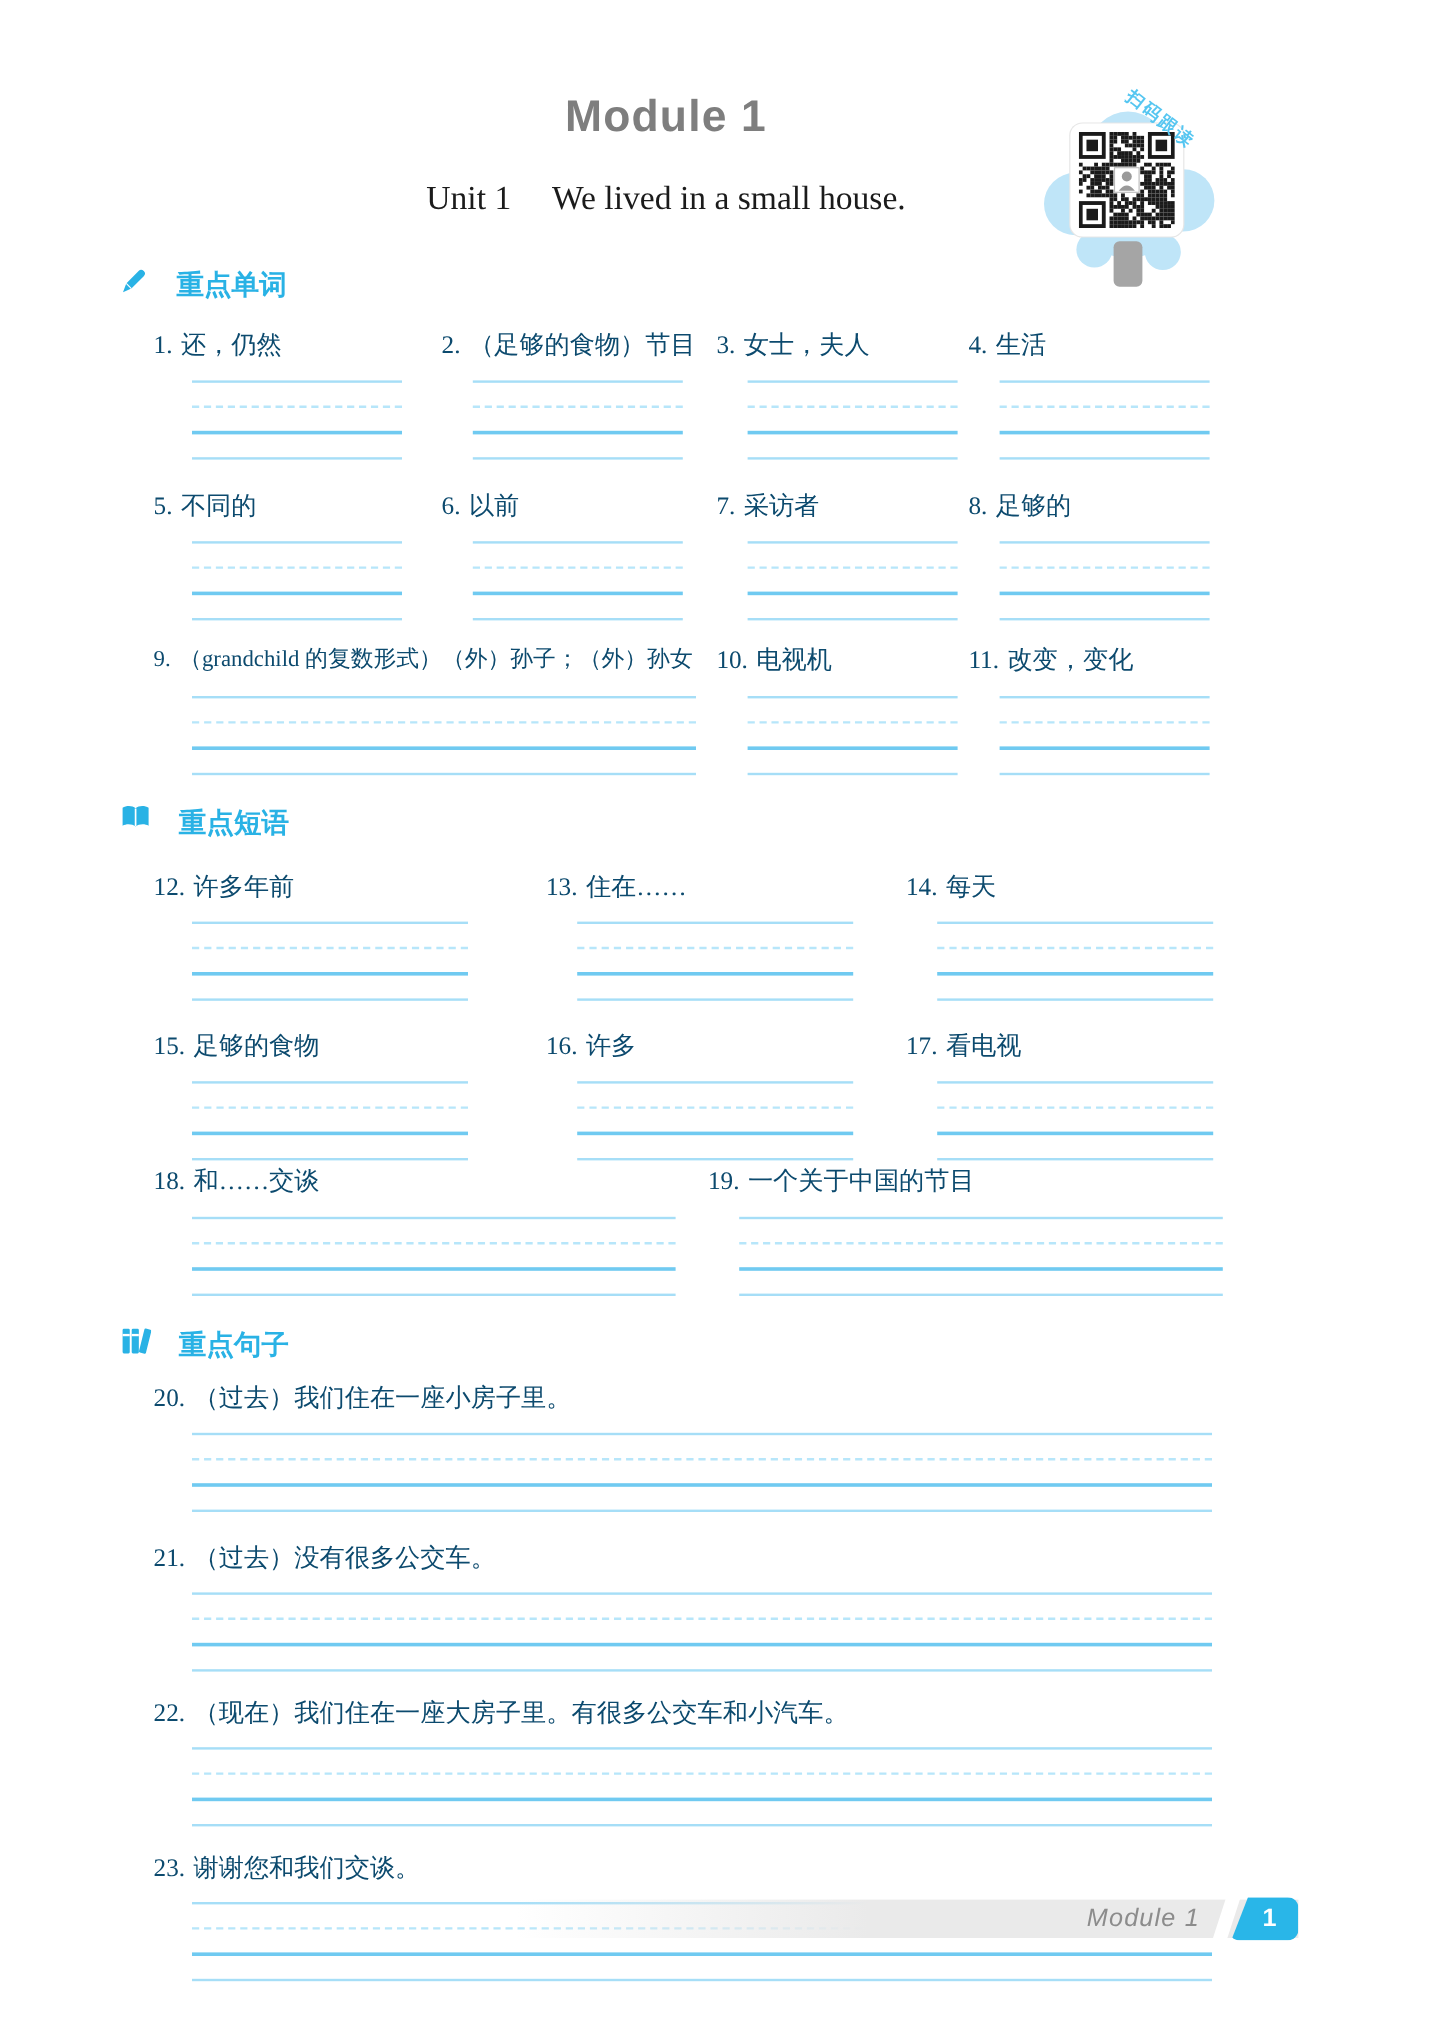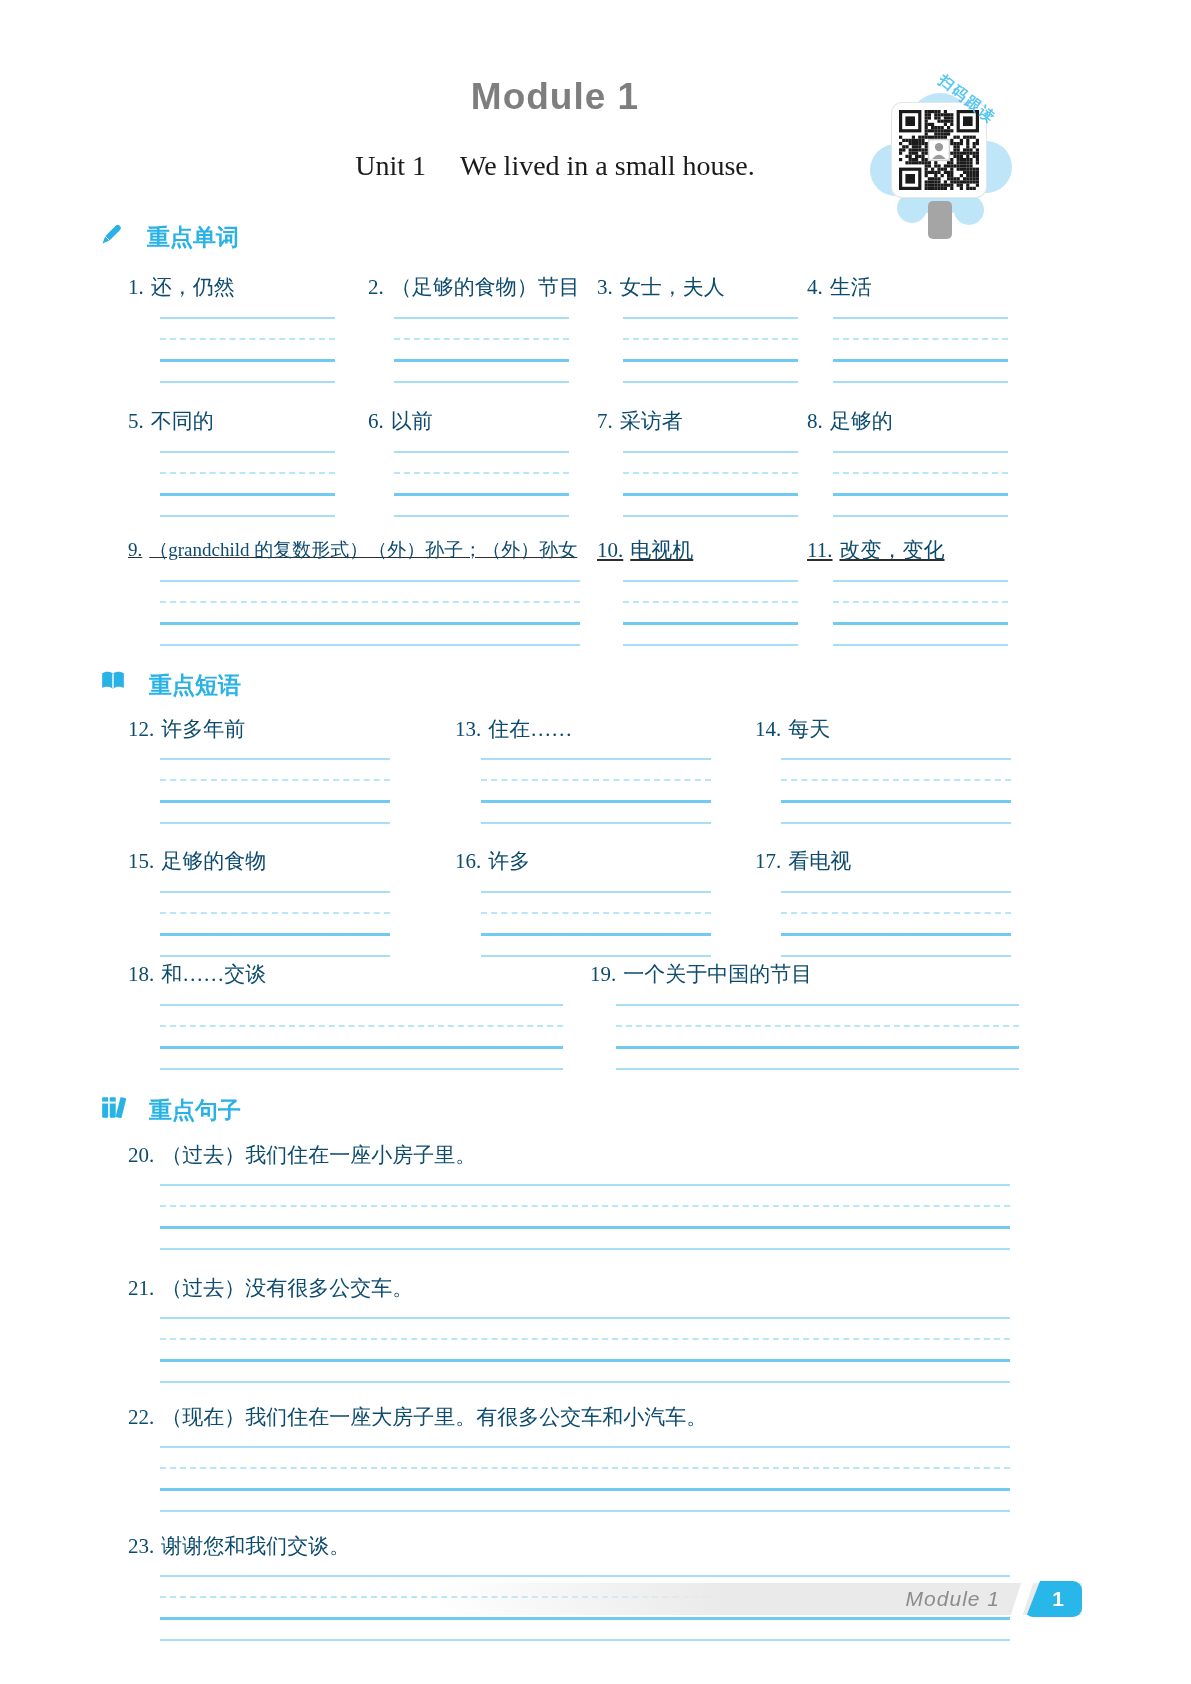--- a/index.html
+++ b/index.html
@@ -27,21 +27,21 @@
 
   
   .content{position:absolute;top:222px;left:100px;width:910px;}
   .sec-head{display:flex;align-items:flex-start;height:30px;gap:23px;
             font-family:"Liberation Sans","DejaVu Sans",sans-serif;}
   .sec-title{font-size:23px;font-weight:700;color:#29b2e5;}
   .sec-icon svg{display:block;}
 
   .row{display:grid;padding-left:28px;}
   .row.w12{grid-template-columns:240px 229px 210px 1fr;}
-  .row.w3 {grid-template-columns:469px 210px 1fr;text-decoration:underline;}
+  .row.w3 {grid-template-columns:469px 210px 1fr;}
   .row.p12{grid-template-columns:327px 300px 1fr;}
   .row.p3 {grid-template-columns:462px 1fr;}
 
   .item-label{font-size:21px;line-height:30px;color:#0c4a6e;white-space:nowrap;}
   .item-label .num{margin-right:7px;}
   .item-label.tight{font-size:19px;}
 
   .write4{margin-left:26px;margin-top:15px;width:175px;}
   .c1 .write4{margin-left:32px;}
   .l{height:19px;border-top:2px solid #a6def7;}
@@ -51,21 +51,21 @@
   .wide .write4{width:420px;}
   .p12 .write4{width:230px;}
   .p3  .write4{width:403px;}
 
   .sentence{padding-left:28px;}
   .sentence .write4{width:850px;margin-left:32px;margin-top:14px;}
 
   
   #row-w1{margin-top:20px}#row-w2{margin-top:21px}#row-w3{margin-top:16px}
   #head-phrases{margin-top:22px}
-  #row-p1{margin-top:14px}#row-p2{margin-top:20px}#row-p3{}
+  #row-p1{margin-top:24px}#row-p2{margin-top:20px}#row-p3{}
   #head-sentences{margin-top:23px}
   #s20{margin-top:15px}#s21{margin-top:21px}#s22{margin-top:17px}#s23{margin-top:17px}
   #row-p1 .write4{margin-top:14px}
 
   
   .footer-bar{position:absolute;top:1583px;left:430px;right:109px;height:32px;
               background:linear-gradient(to right,rgba(236,236,236,0),#eaeaea 45%);
               display:flex;align-items:center;justify-content:flex-end;padding-right:82px;}
   .footer-module{font-family:"Liberation Sans","DejaVu Sans",sans-serif;font-style:italic;
                  font-size:21px;color:#8c8c8c;letter-spacing:1px;}

